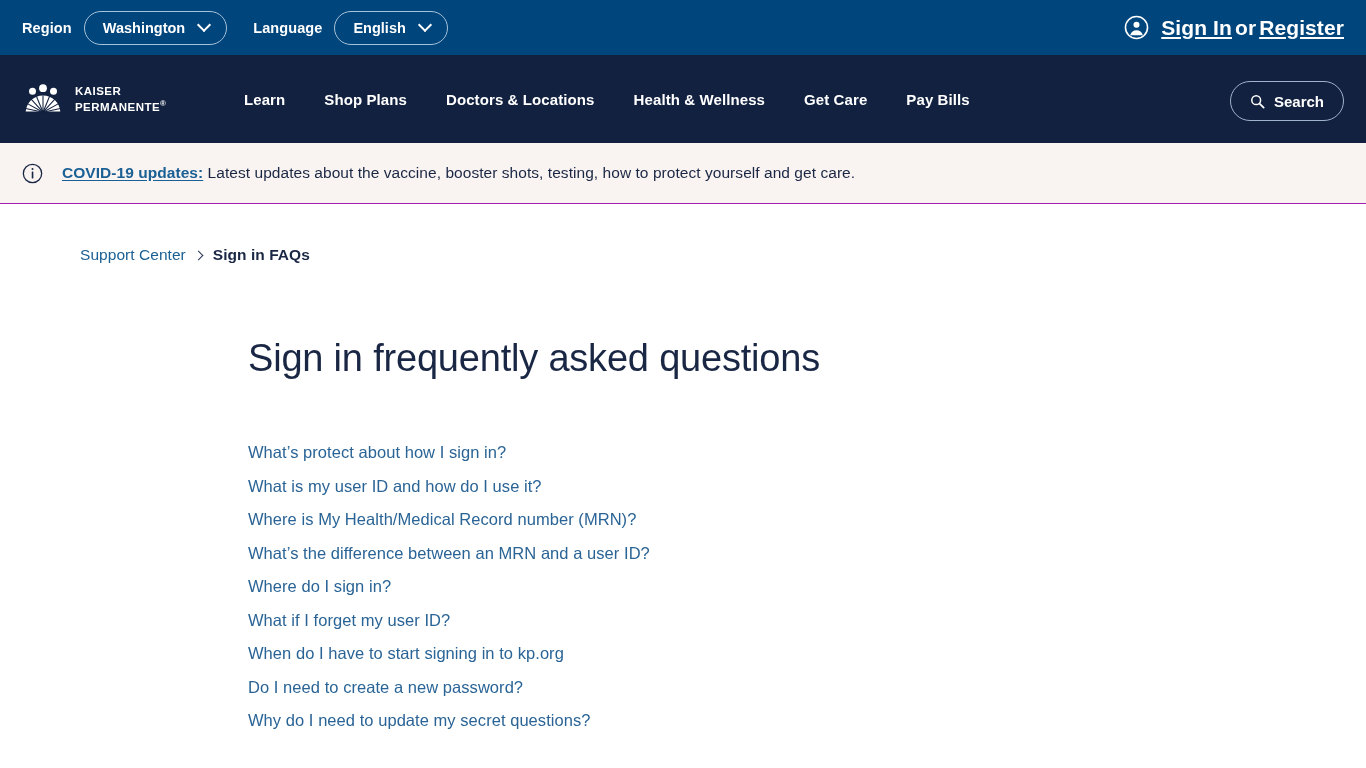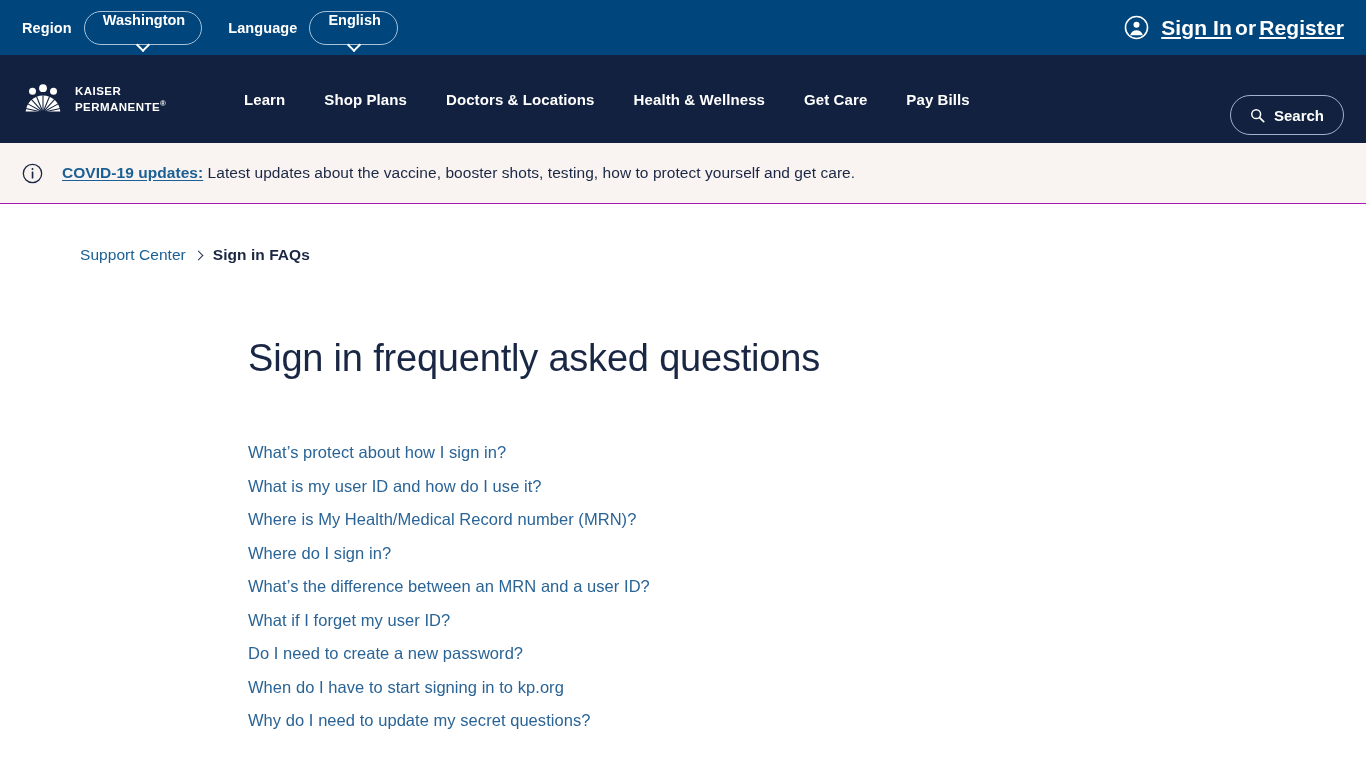--- a/index.html
+++ b/index.html
@@ -36,21 +36,20 @@
     background: transparent;
     color: #ffffff;
     font-size: 14.5px;
     font-weight: bold;
     display: inline-flex;
     align-items: center;
     gap: 14px;
     padding: 0 16px 0 18px;
     cursor: pointer;
     white-space: nowrap;
-    flex-direction: column;
   }
   .pill-select .chev {
     display: inline-block;
     width: 11px;
     height: 11px;
     position: relative;
     top: -2px;
   }
   .pill-select .chev::before {
     content: "";
@@ -141,21 +140,21 @@
     color: #ffffff;
     font-size: 15px;
     font-weight: bold;
     display: inline-flex;
     align-items: center;
     justify-content: center;
     gap: 9px;
     padding: 0 19px;
     cursor: pointer;
     position: relative;
-    top: 16px;
+    top: 2px;
   }
   .search-icon { width: 15px; height: 15px; display: block; }
 
   
   .alert-band {
     background: #F9F3F1;
     height: 61px;
     display: flex;
     align-items: center;
     padding: 0 22px;
@@ -334,21 +333,21 @@
     <span class="crumb-sep"></span>
     <span class="crumb-current">Sign in FAQs</span>
   </div>
 
   <h1 class="page-title">Sign in frequently asked questions</h1>
 
   <ul class="faq-list">
     <li><a>What’s protect about how I sign in?</a></li>
     <li><a>What is my user ID and how do I use it?</a></li>
     <li><a>Where is My Health/Medical Record number (MRN)?</a></li>
+    <li><a>What’s the difference between an MRN and a user ID?</a></li>
     <li><a>Where do I sign in?</a></li>
-    <li><a>What’s the difference between an MRN and a user ID?</a></li>
     <li><a>What if I forget my user ID?</a></li>
+    <li><a>When do I have to start signing in to kp.org</a></li>
     <li><a>Do I need to create a new password?</a></li>
-    <li><a>When do I have to start signing in to kp.org</a></li>
     <li><a>Why do I need to update my secret questions?</a></li>
   </ul>
 
 </div>
 
 </body></html>

